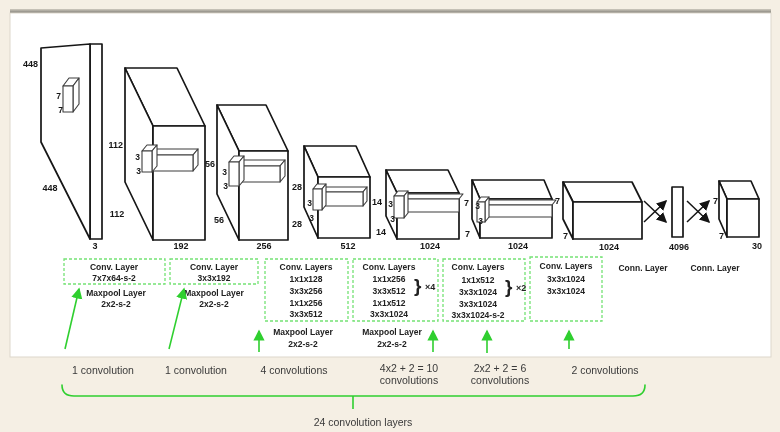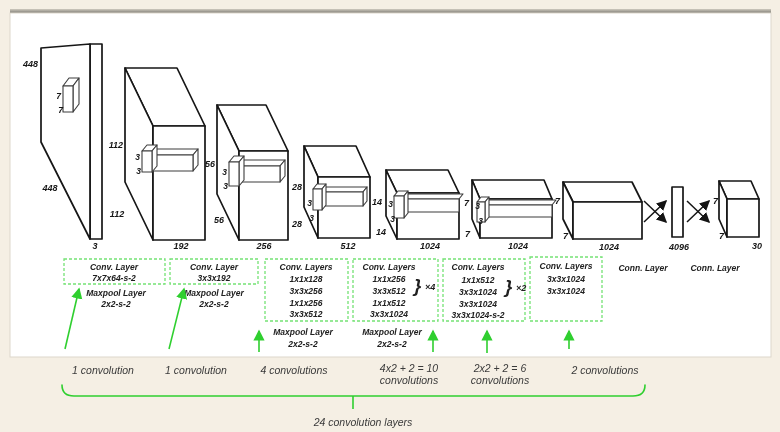--- a/index.html
+++ b/index.html
@@ -2,21 +2,21 @@
 <html><head>
 <meta charset="utf-8">
 <style>
   html,body{margin:0;padding:0;}
   body{
     width:780px;height:432px;
     background:#f5efe4;
     font-family:"Liberation Sans", sans-serif;
     overflow:hidden;
   }
-  .stage{position:relative;width:780px;height:432px;font-style:italic;}
+  .stage{position:relative;width:780px;height:432px;}
   svg{display:block;}
   .ln  polygon,.ln rect{fill:#ffffff;stroke:#161616;stroke-width:1.7;stroke-linejoin:round;}
   .kern polygon,.kern rect{fill:#ffffff;stroke:#3c3c3c;stroke-width:1.1;stroke-linejoin:round;}
   .dim{font-size:9px;font-weight:bold;fill:#161616;}
   .dimsm{font-size:8.5px;font-weight:bold;fill:#161616;}
   .lyr{font-size:8.5px;font-weight:bold;fill:#212121;text-anchor:middle;}
   .brc{font-size:19px;font-weight:bold;fill:#212121;}
   .rep{font-size:9px;font-weight:bold;fill:#212121;}
   .foot{font-size:10.5px;fill:#3a3a3a;text-anchor:middle;}
   .db{fill:none;stroke:#74e274;stroke-width:1.3;stroke-dasharray:3 2;}

